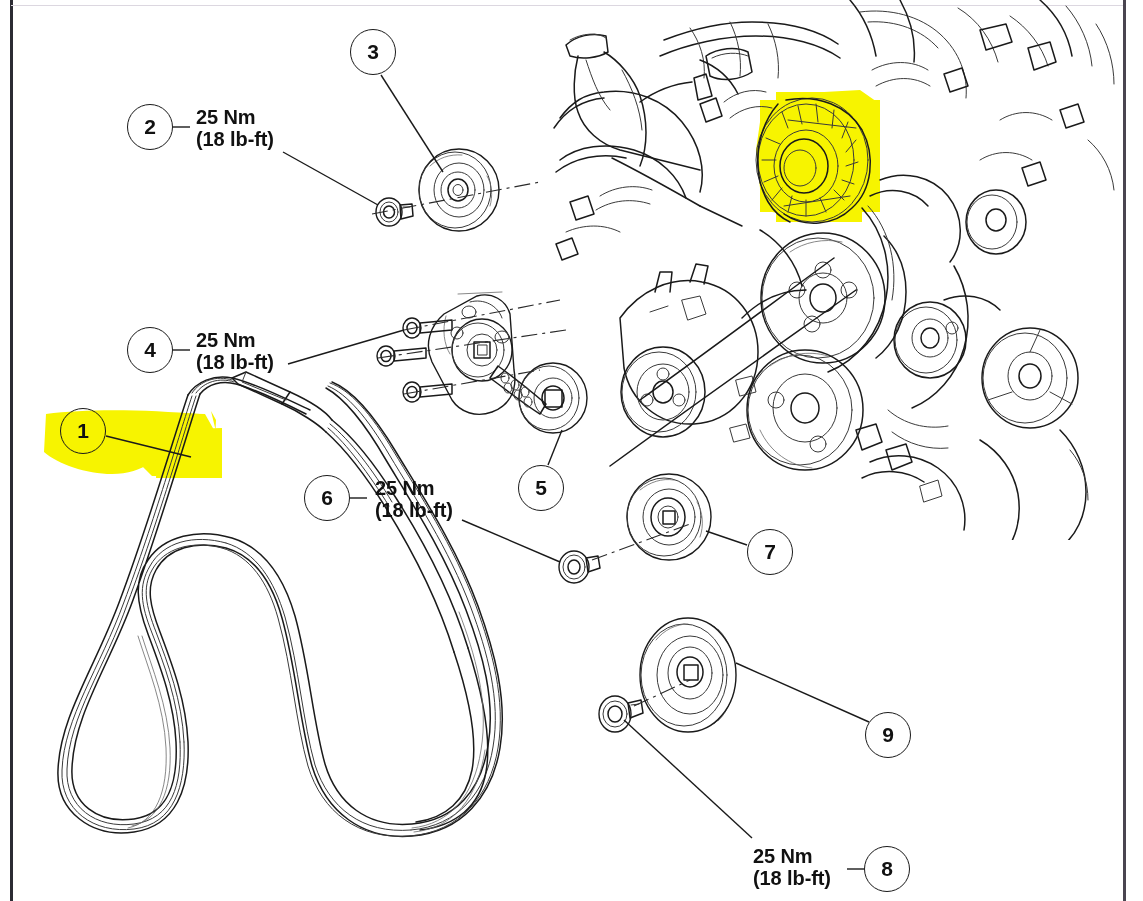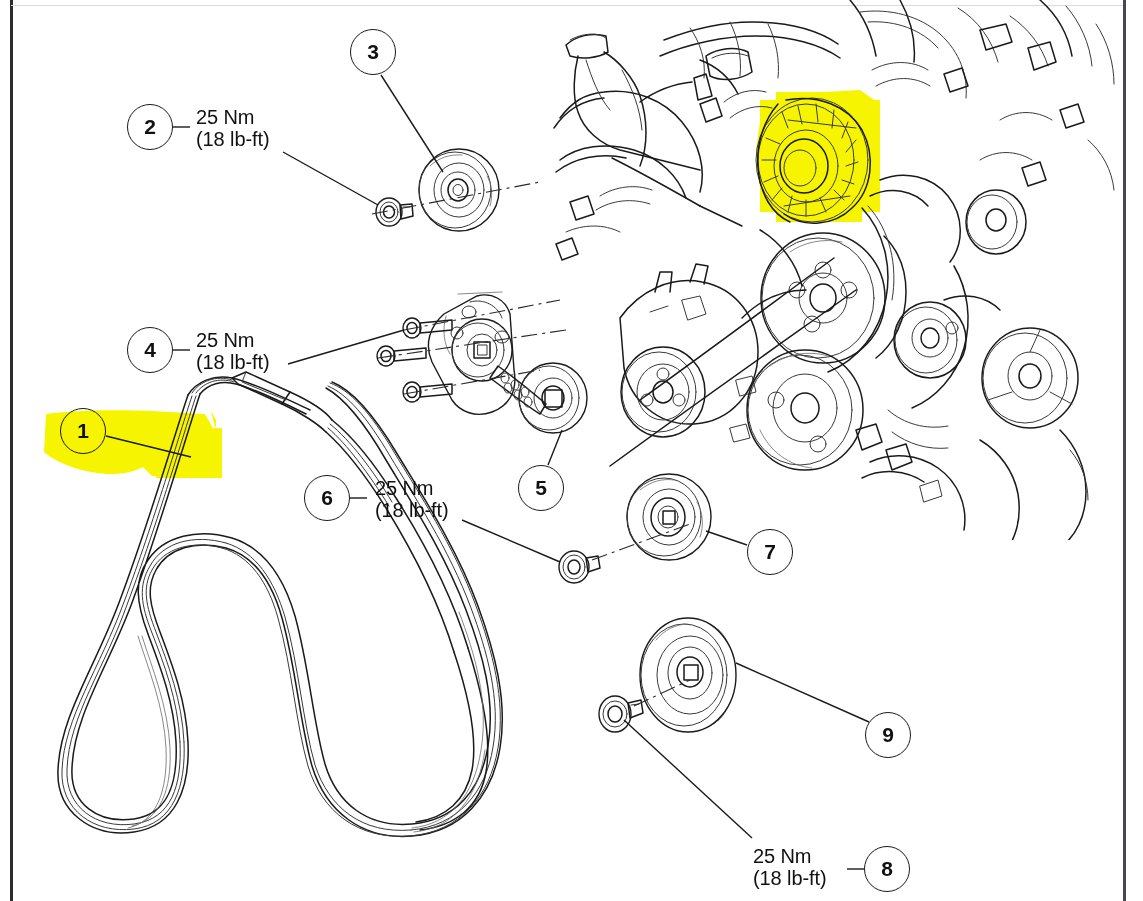--- a/index.html
+++ b/index.html
@@ -41,21 +41,21 @@
     position: absolute;
     left: 0; top: 0;
     width: 1143px;
     height: 901px;
   }
   
   .torque-label {
     position: absolute;
     font-family: "Liberation Sans", sans-serif;
     font-size: 20px;
-    font-weight: normal;
+    font-weight: bold;
     color: #111111;
     line-height: 1.12;
     letter-spacing: -0.1px;
     white-space: nowrap;
     user-select: none;
   }
   .callout-num {
     position: absolute;
     width: 46px;
     height: 46px;

